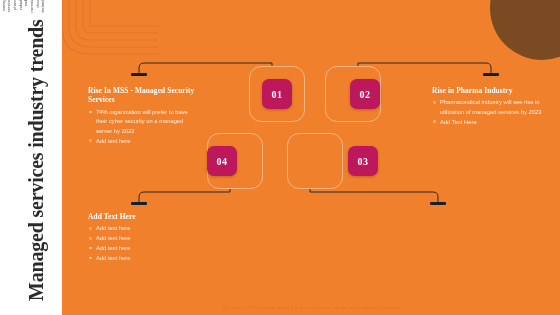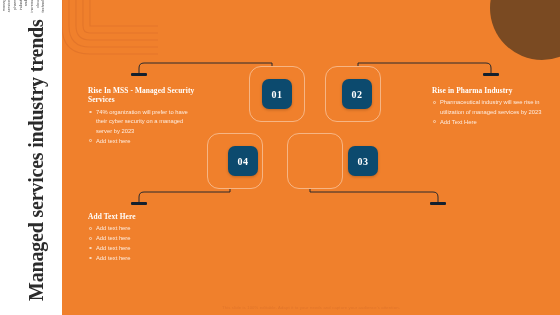--- a/index.html
+++ b/index.html
@@ -75,34 +75,34 @@
   #panel-pharma{left:432px;top:86px;width:112px;}
   #panel-addtext{left:88px;top:212px;width:110px;}
   #panel-cloud{left:376px;top:212px;width:140px;}
   
   .node-frame{
     position:absolute;border:1px solid rgba(255,255,255,.42);
     border-radius:12px;box-sizing:border-box;
   }
   .node-box{
     position:absolute;width:30px;height:30px;border-radius:7px;
-    background:#0c4a6e;
+    background:#be185d;
     display:flex;align-items:center;justify-content:center;
     box-shadow:0 1px 3px rgba(0,0,0,.22);
   }
   .node-box span{
     font-family:"Liberation Serif", serif;
     font-weight:bold;font-size:10px;color:#ffffff;letter-spacing:.4px;
   }
   #frame-01{left:249px;top:66px;width:56px;height:56px;}
   #box-01{left:262px;top:79px;}
   #frame-02{left:325px;top:66px;width:56px;height:56px;}
-  #box-02{left:342px;top:79px;}
+  #box-02{left:350px;top:79px;}
   #frame-04{left:207px;top:133px;width:56px;height:56px;}
-  #box-04{left:228px;top:146px;}
+  #box-04{left:207px;top:146px;}
   #frame-03{left:287px;top:133px;width:56px;height:56px;}
   #box-03{left:300px;top:146px;margin-left:48px;}
   
   .connectors{position:absolute;left:0;top:0;width:560px;height:315px;
     pointer-events:none;}
   .tick{
     position:absolute;width:16px;height:2.6px;border-radius:1px;
     background:#14202e;
   }
   #tick-mss{left:131px;top:73px;}

